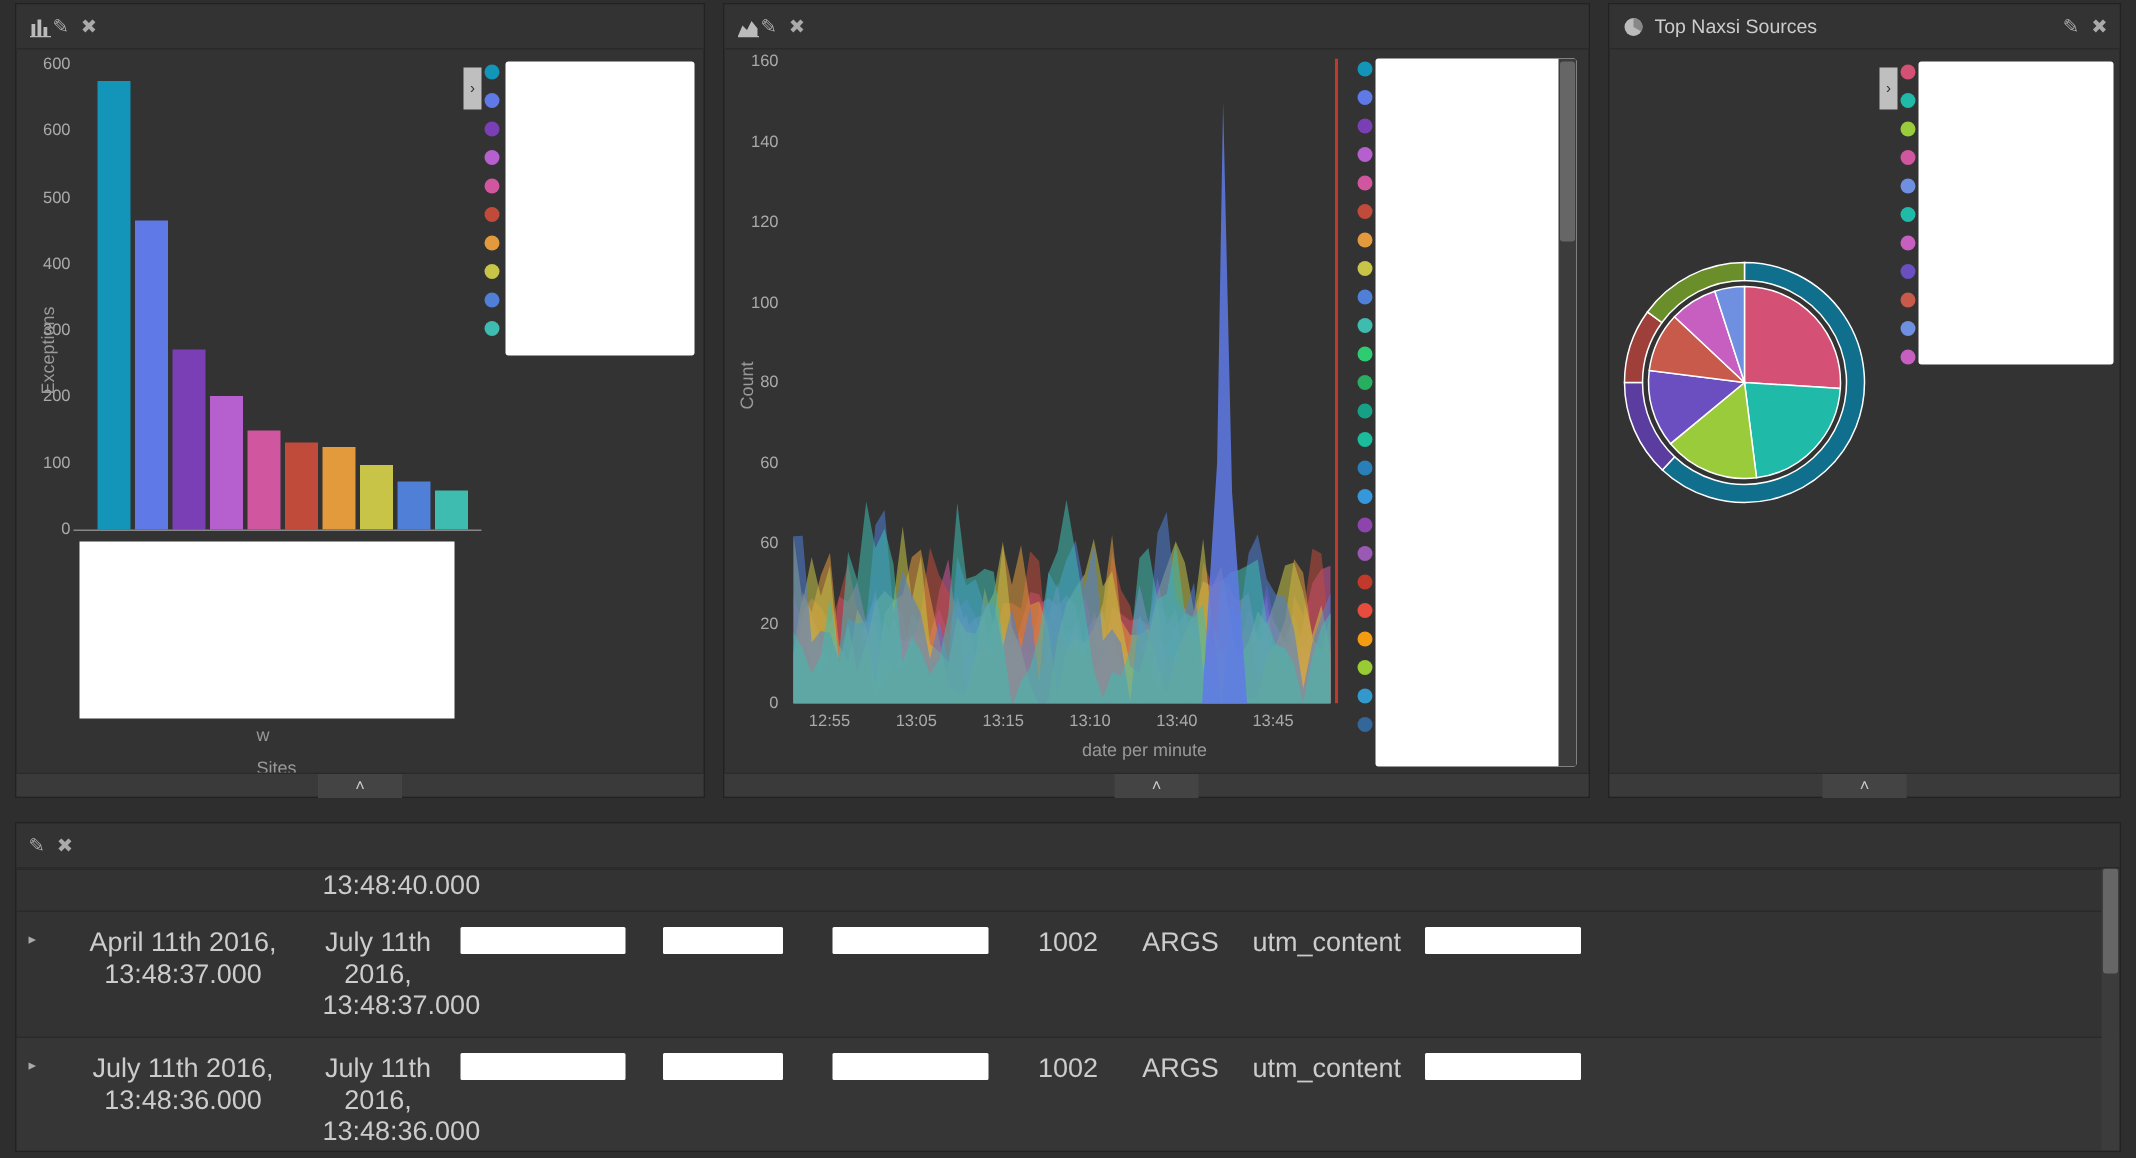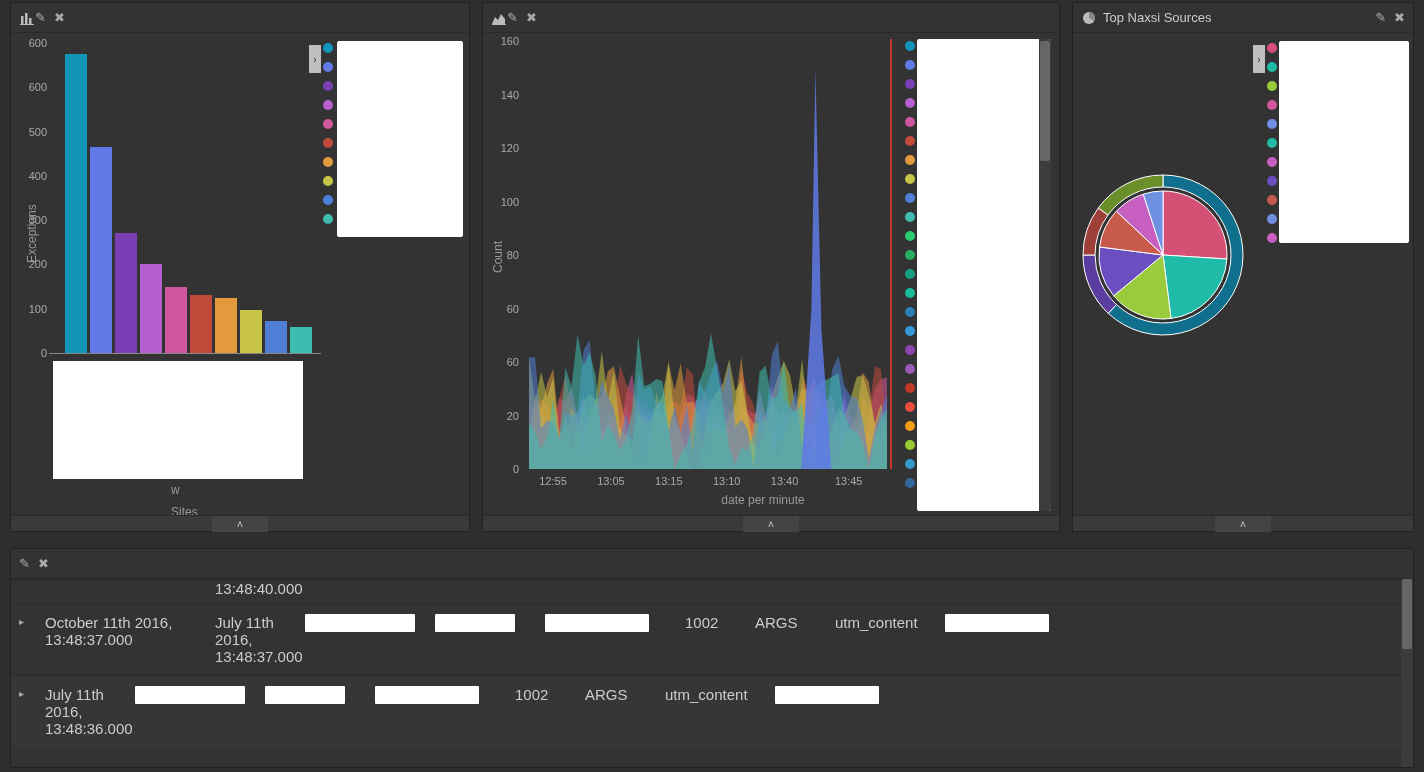--- a/index.html
+++ b/index.html
@@ -57,21 +57,21 @@
   .area-svg { position: absolute; }
 
   
   .pie-wrap { position: absolute; }
 
   
   .tbl { width: 100%; }
   .row { display: flex; align-items: flex-start; padding: 10px 8px; border-top: 1px solid #2a2a2a; }
   .row.alt { background: #363636; }
   .row .expander-arrow { width: 18px; color: #aaa; cursor: pointer; font-size: 10px; padding-top: 2px; }
-  .cell { padding: 0 8px; color: #ccc; font-size: 15px; }
+  .cell { padding: 0 8px; color: #ccc; font-size: 18px; text-align: center; }
   .c-time { width: 170px; }
   .c-time2 { width: 90px; }
   .c-mask { background: #fff; height: 18px; border-radius: 1px; display: inline-block; }
   .c-id { width: 70px; }
   .c-args { width: 80px; }
   .c-utm { width: 110px; }
 
   .scroll-overlay {
     position: absolute; right: 0; top: 0; bottom: 0; width: 12px;
     background: #3c3c3c;
@@ -321,32 +321,33 @@
     </div>
     <div class="panel-body" style="overflow:hidden;">
       <div class="tbl" id="search-table">
     <div class="row" style="padding-top:0;padding-bottom:6px;">
       <span class="expander-arrow"></span>
       <span class="cell c-time"></span>
       <span class="cell c-time2">13:48:40.000</span>
     </div>
     <div class="row ">
       <span class="expander-arrow">▸</span>
-      <span class="cell c-time">October 11th 2016, 13:48:37.000</span>
+      <span class="cell c-time">April 11th 2016, 13:48:37.000</span>
       <span class="cell c-time2">July 11th<br>2016,<br>13:48:37.000</span>
       <span class="cell" style="width:130px;"><span class="c-mask" style="width:110px;"></span></span>
       <span class="cell" style="width:110px;"><span class="c-mask" style="width:80px;"></span></span>
       <span class="cell" style="width:140px;"><span class="c-mask" style="width:104px;"></span></span>
       <span class="cell c-id">1002</span>
       <span class="cell c-args">ARGS</span>
       <span class="cell c-utm">utm_content</span>
       <span class="cell" style="width:130px;"><span class="c-mask" style="width:104px;"></span></span>
     </div>
     <div class="row alt">
       <span class="expander-arrow">▸</span>
+      <span class="cell c-time">July 11th 2016, 13:48:36.000</span>
       <span class="cell c-time2">July 11th<br>2016,<br>13:48:36.000</span>
       <span class="cell" style="width:130px;"><span class="c-mask" style="width:110px;"></span></span>
       <span class="cell" style="width:110px;"><span class="c-mask" style="width:80px;"></span></span>
       <span class="cell" style="width:140px;"><span class="c-mask" style="width:104px;"></span></span>
       <span class="cell c-id">1002</span>
       <span class="cell c-args">ARGS</span>
       <span class="cell c-utm">utm_content</span>
       <span class="cell" style="width:130px;"><span class="c-mask" style="width:104px;"></span></span>
     </div>
         </div>

